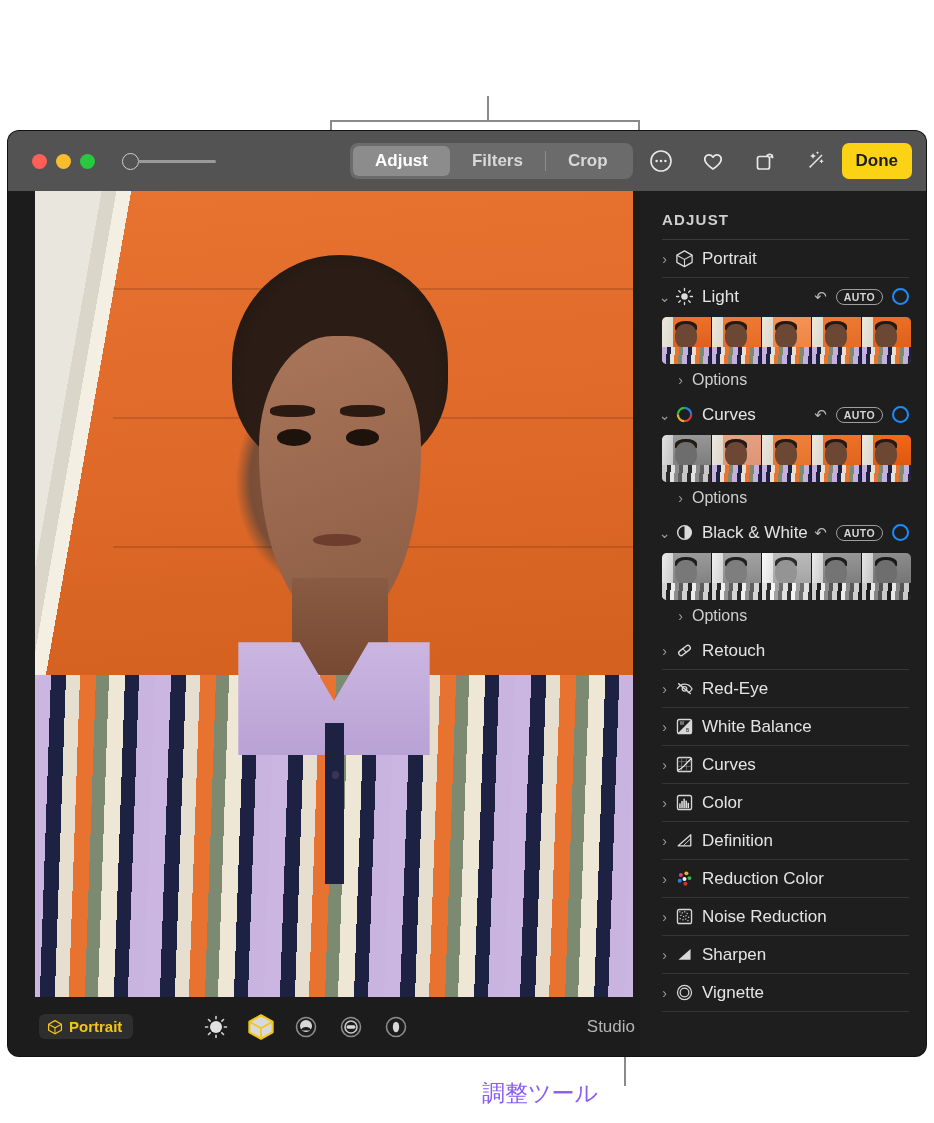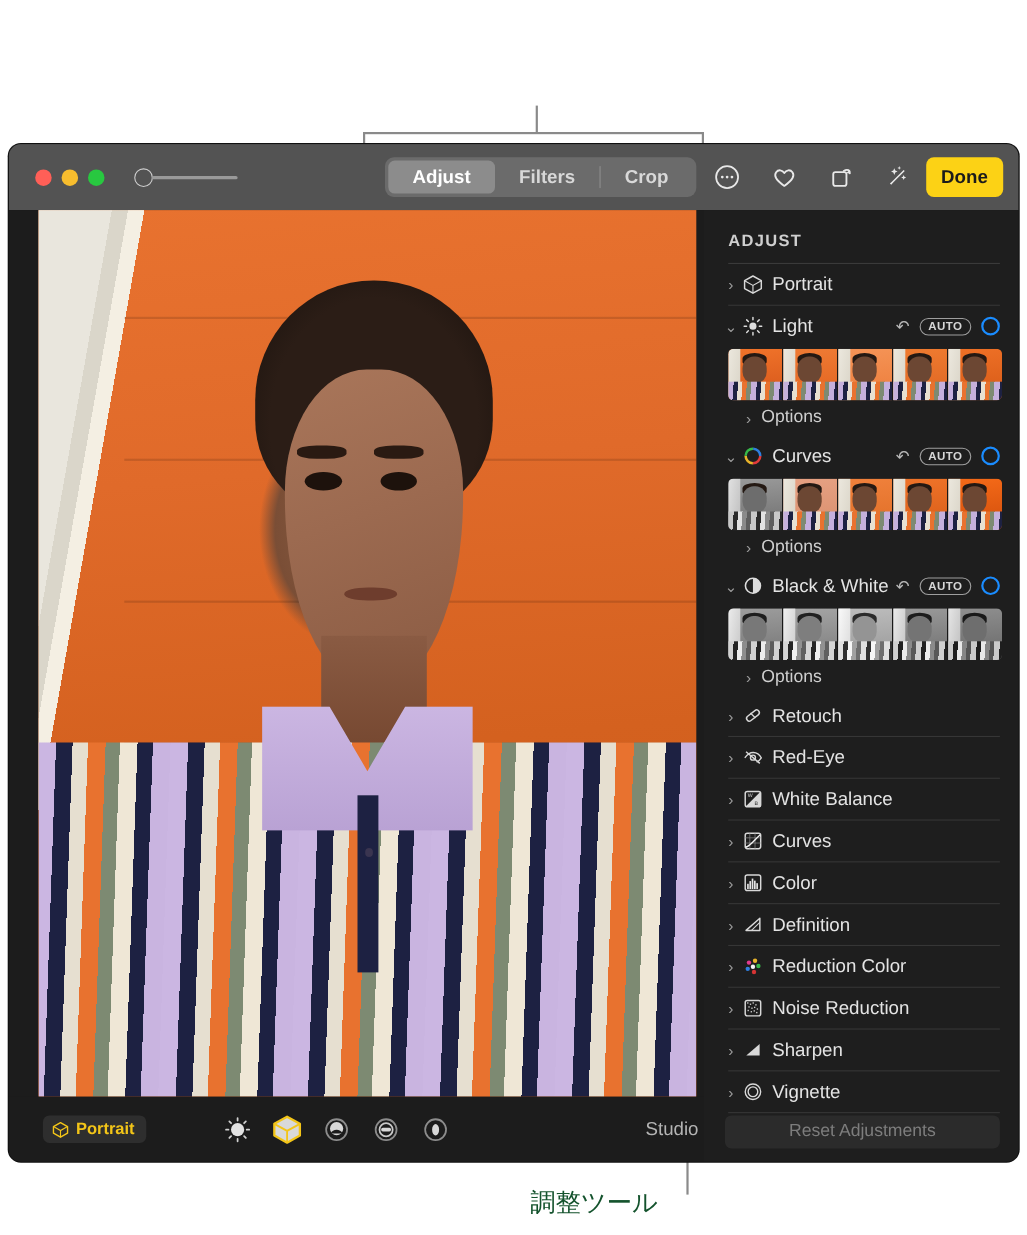--- a/index.html
+++ b/index.html
@@ -12,21 +12,21 @@
   .page { position: relative; width: 934px; height: 1123px; background:#fff; }
 
   
   .callout-top {
     position: absolute; left: 489px; top: 8px; width: 420px;
     font-size: 23px; line-height: 35px; color: #1a1a1a;
     letter-spacing: 0.4px;
   }
   .callout-bottom {
     position: absolute; left: 482px; top: 1077px; width: 260px;
-    font-size: 23px; line-height: 32px; color: #14532d;
+    font-size: 23px; line-height: 32px; color: #8b5cf6;
   }
 
   
   .lead { position:absolute; background:#8a8a8a; }
   .lead-v-top { left:487px; top:96px; width:2px; height:25px; }
   .lead-bracket {
     position:absolute; left:330px; top:120px; width:310px; height:14px;
     border-left:2px solid #8a8a8a; border-right:2px solid #8a8a8a;
     border-top:2px solid #8a8a8a;
   }
@@ -681,18 +681,17 @@
           <div class="row-ico">
             <svg width="19" height="19" viewBox="0 0 20 20">
                 <circle cx="10" cy="10" r="7.4" fill="none" stroke="#d8d8d8" stroke-width="1.3"></circle>
                 <circle cx="10" cy="10" r="4.6" fill="none" stroke="#d8d8d8" stroke-width="1.3"></circle>
               </svg>
           </div>
           <div class="row-label">Vignette</div>
         </div>
         <div class="sep"></div>
 
-        <div class="reset-btn">Reset Adjustments</div>
       </div>
 
     </div>
   </div>
 </div>
 
 </body></html>

